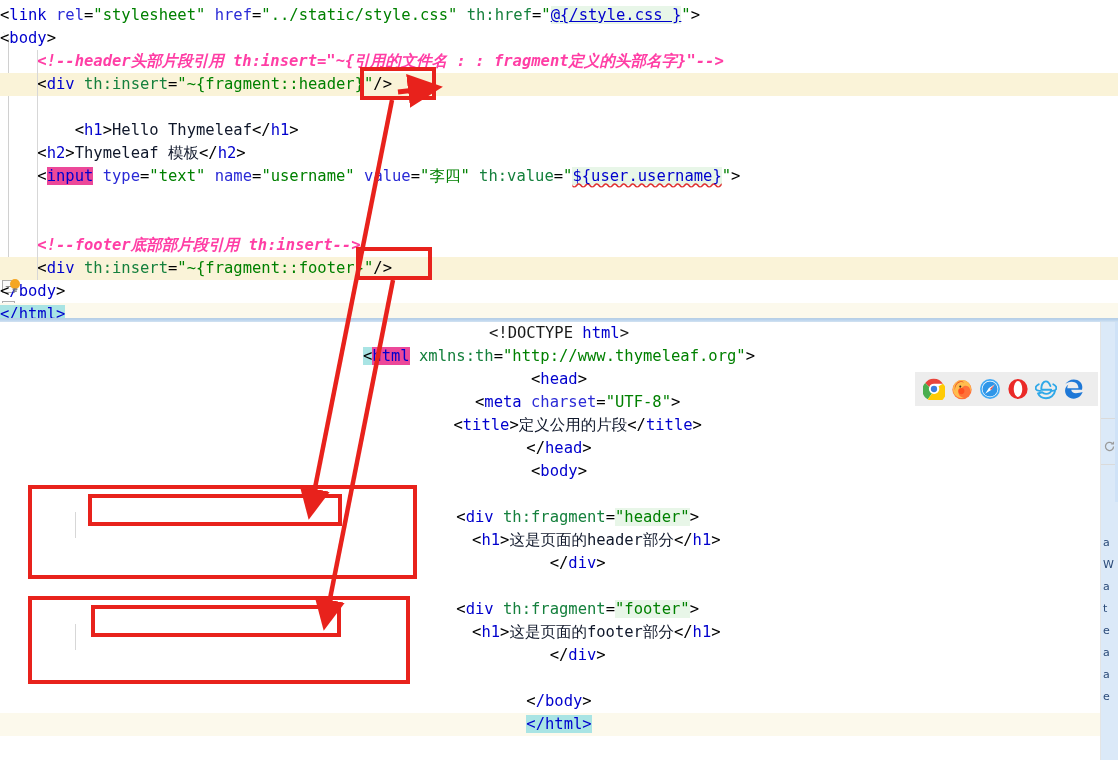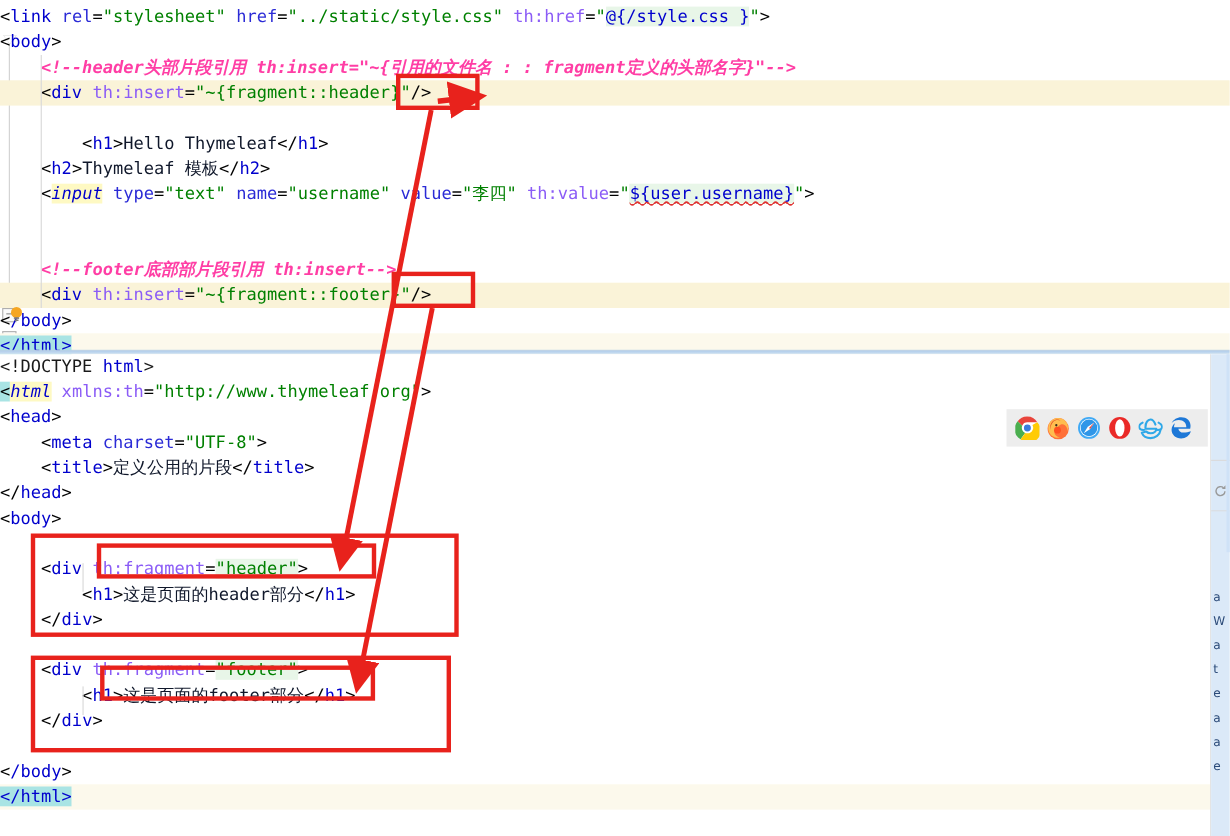--- a/index.html
+++ b/index.html
@@ -21,21 +21,21 @@
   }
 
   
   .pane {
     position: absolute;
     left: 0;
     width: 1118px;
     background: #ffffff;
   }
   #pane-top  { top: 0px;   height: 320px; }
-  #pane-bottom { top: 322px; height: 324px; }
+  #pane-bottom { top: 322px; height: 324px; text-align: center; }
 
   .divider {
     position: absolute;
     left: 0; width: 1118px;
     height: 4px;
     top: 318px;
     background: linear-gradient(to bottom,#c9dcf0,#a8c8e8,#dce9f6);
     border-top: 1px solid #b7cfe6;
     border-bottom: 1px solid #cddff0;
   }
@@ -102,32 +102,32 @@
   .ln {
     position: absolute;
     left: 0;
     width: 1118px;
     height: 23px;
     padding-left: 0px;
     white-space: pre;
   }          
   .tagname  { color: #0000cd; }
   .attr     { color: #2b2bd6; }          
-  .attr-th  { color: #8b5cf6; }          
+  .attr-th  { color: #15803d; }          
   .val      { color: #008000; }          
   .punct    { color: #000000; }
   .cmt      { color: #ff3ea5; font-style: italic; font-weight: bold; }
   .txtnode  { color: #0f172a; }
   .doctype  { color: #1a1a1a; }
-  .el-expr  { color: #0000cd; }
+  .el-expr  { color: #0000cd; text-decoration: underline; }
 
   
   .hl-line    { background: #faf3d8; }   
   .hl-green   { background: #e8f6e8; }   
-  .hl-tan     { background: #fef9c3; font-style: italic; }   
+  .hl-tan     { background: #ec4899; }   
   .hl-cyan    { background: #a9e4e4; }   
   .hl-cream   { background: #fcf9ec; }   
 
   .squiggle {
     text-decoration: underline wavy #e03131;
     text-decoration-skip-ink: none;
   }
 
   
   .rowbg {

